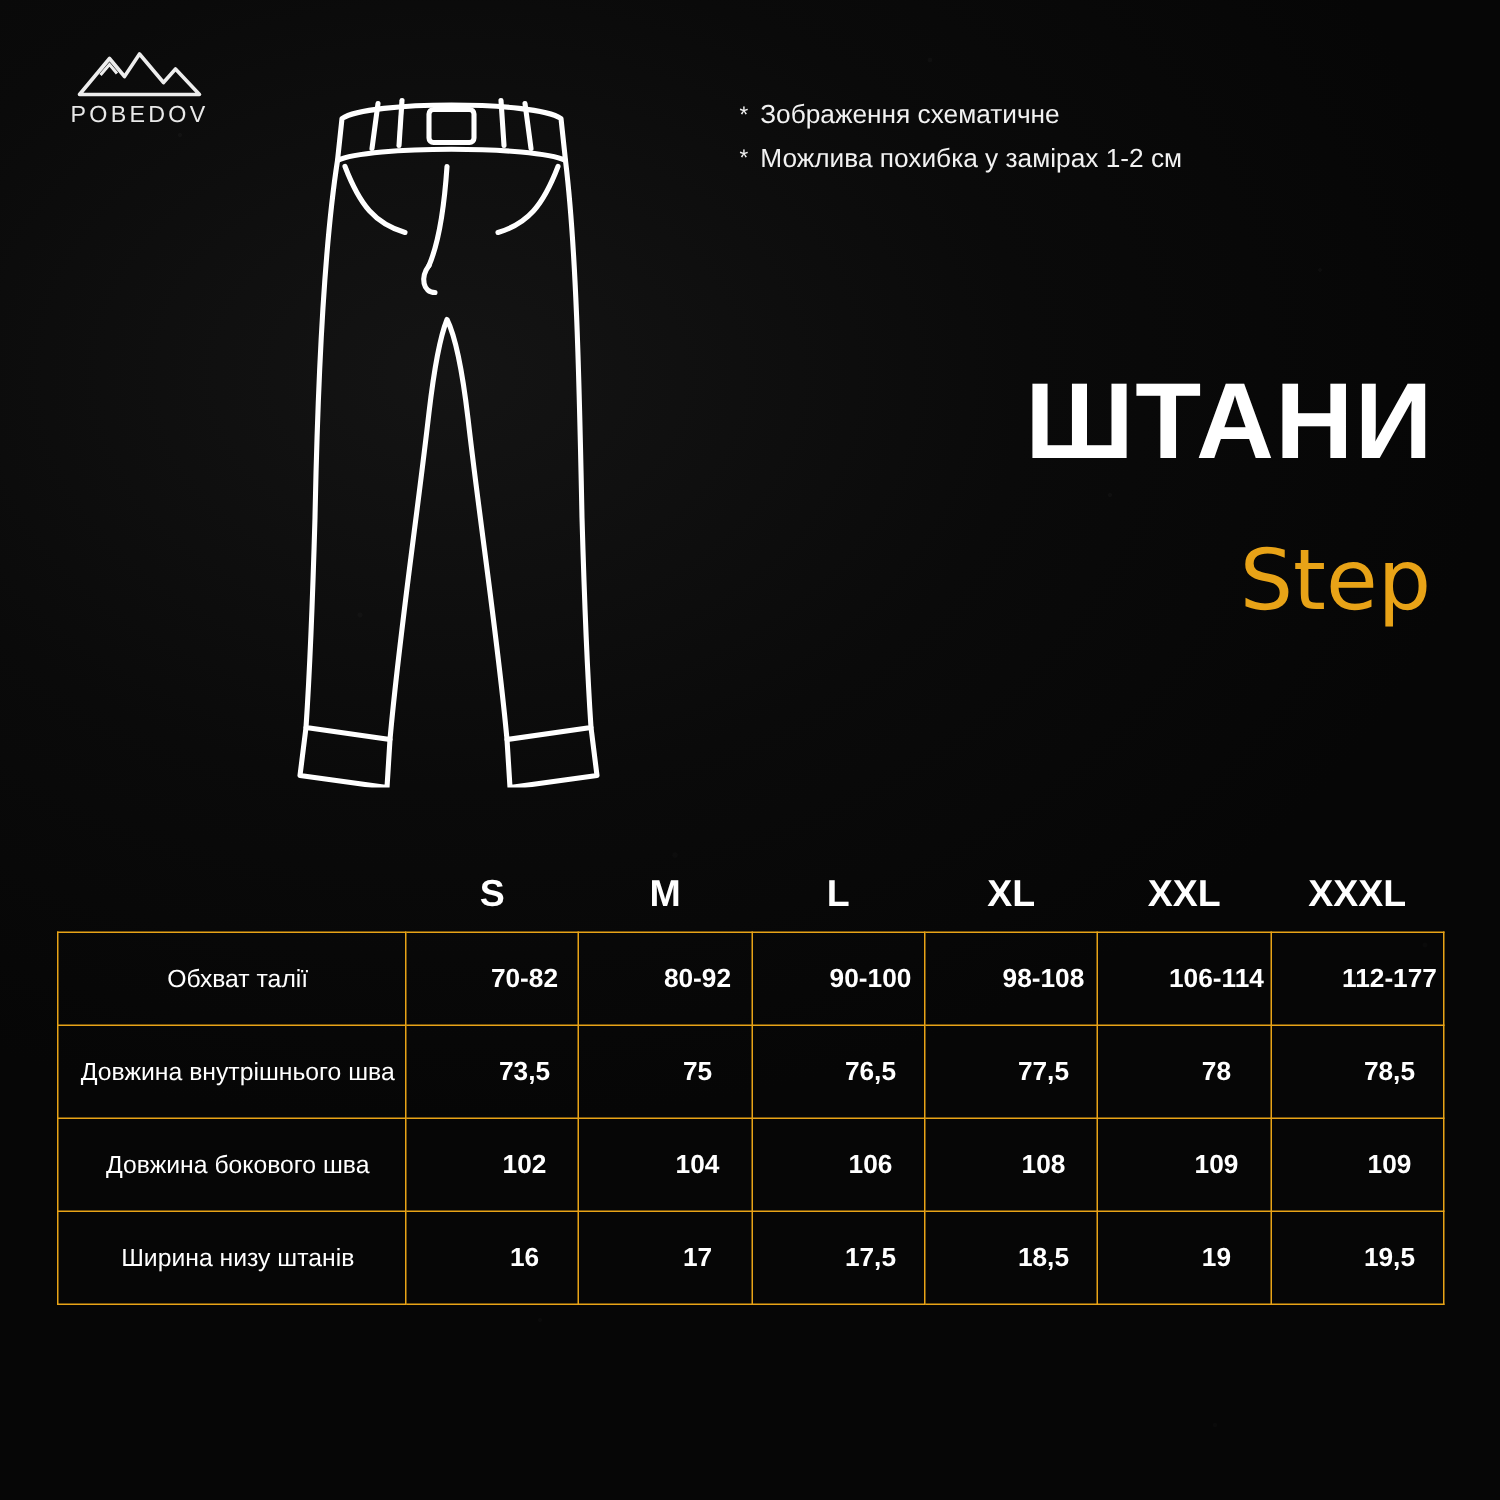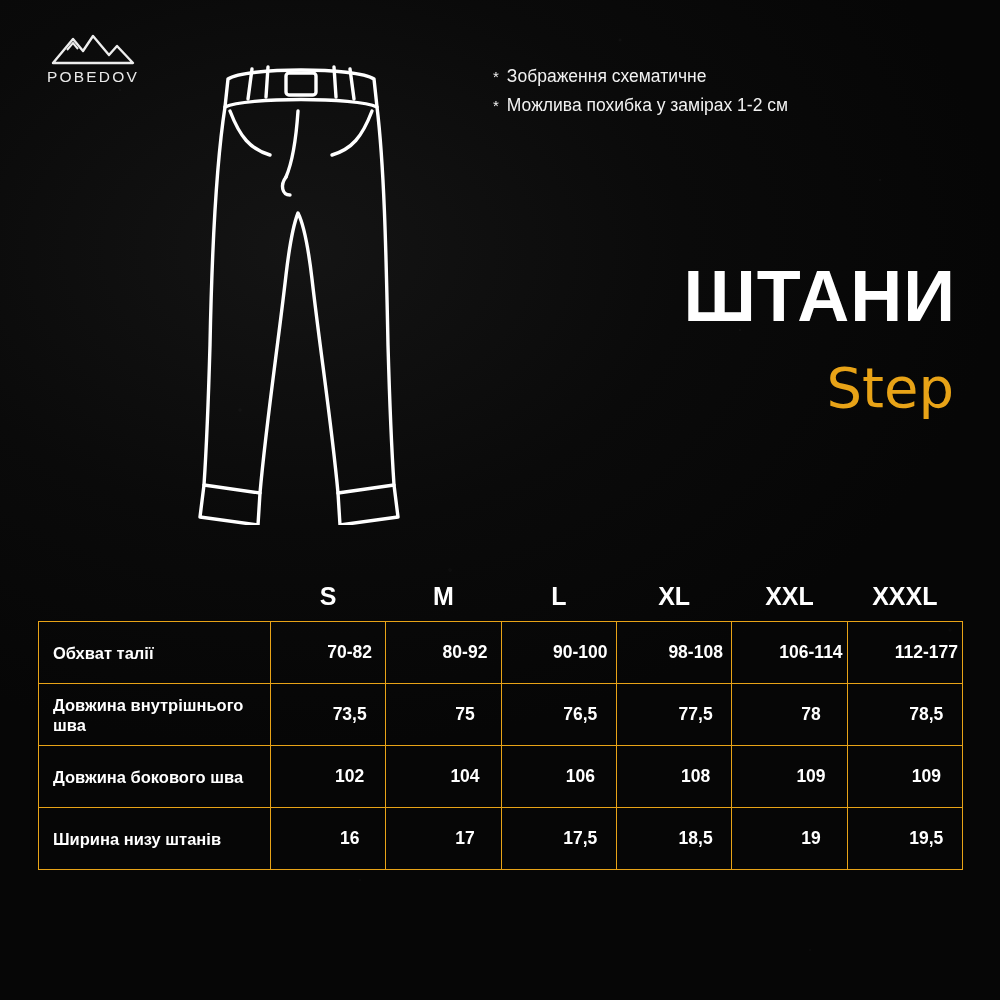--- a/index.html
+++ b/index.html
@@ -56,21 +56,21 @@
   #notes .note { display: flex; align-items: flex-start; gap: 8px; }
   #notes .star { color: #f2f2f2; font-size: 15px; line-height: 29px; }
 
   
   #pants { position: absolute; left: 186px; top: 45px; }
 
   
   #title {
     position: absolute; right: 44px; top: 245px;
     font-size: 72px; font-weight: 700; letter-spacing: 1px;
-    color: #ffffff; line-height: 1; margin-top: 15px;
+    color: #ffffff; line-height: 1;
   }
   #subtitle {
     position: absolute; right: 46px; top: 360px;
     font-size: 56px; color: #e8a317; line-height: 1;
     font-family: "DejaVu Sans", sans-serif; font-weight: 400;
   }
 
   
   #table-wrap { position: absolute; left: 38px; top: 582px; width: 925px; }
   table { border-collapse: collapse; width: 100%; table-layout: fixed; }
@@ -83,25 +83,25 @@
     border: 1px solid #e8a317;
     height: 62px;
     color: #ffffff;
     font-size: 17.5px;
     font-weight: 700;
     text-align: center;
     vertical-align: middle;
     padding-left: 43px;
   }
   td.label {
-    text-align: left;
+    text-align: center;
     padding-left: 14px;
     padding-right: 6px;
     font-size: 16.5px;
-    font-weight: 700;
+    font-weight: 400;
     line-height: 20px;
   }
   col.labelcol { width: 232px; }
 </style>
 </head>
 <body>
 
 <div id="page">
 
   <div id="grain"></div>

